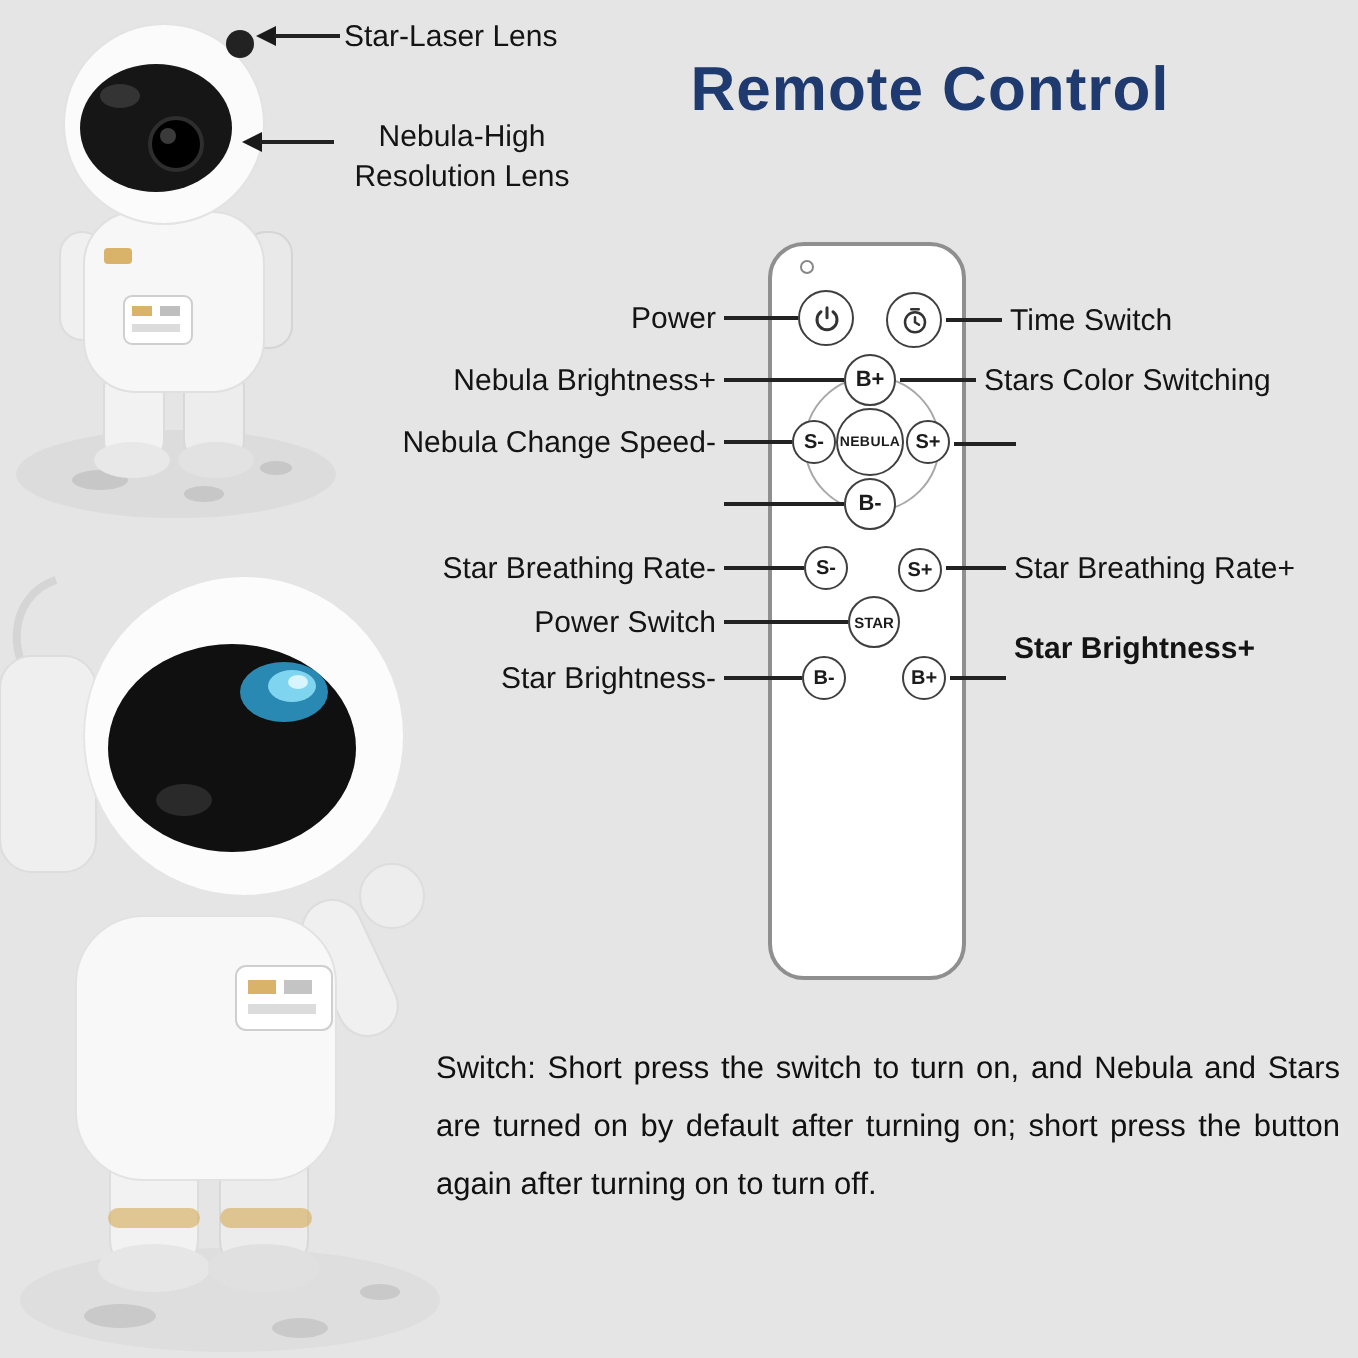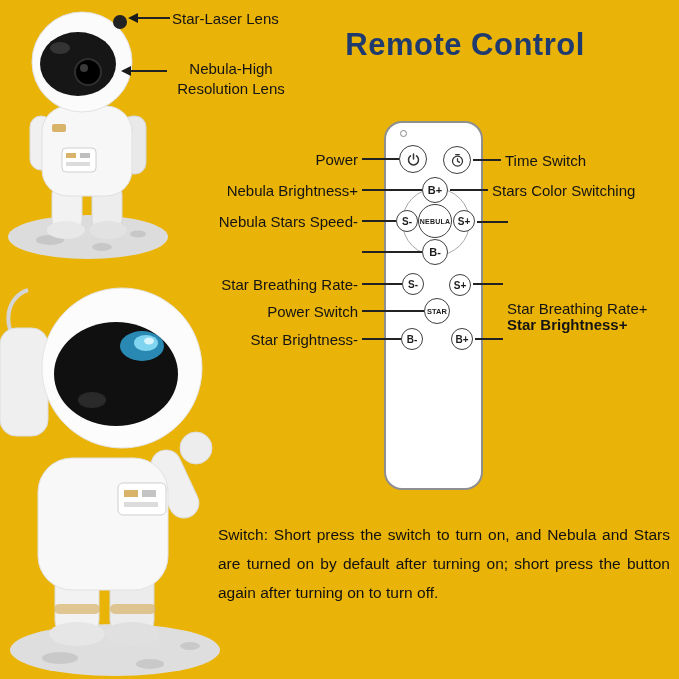--- a/index.html
+++ b/index.html
@@ -1,17 +1,17 @@
 <!DOCTYPE html>
 <html><head>
 <meta charset="utf-8">
 <style>
   html,body { margin:0; padding:0; background:#ffffff; }
   .canvas {
-    position:relative; width:679px; height:679px; background:#eab308;
+    position:relative; width:679px; height:679px; background:#e5e5e5;
     font-family:"Liberation Sans", sans-serif; color:#141414; overflow:hidden;
   }
   .abs { position:absolute; }
   .title {
     position:absolute; left:330px; top:27px; width:270px; text-align:center;
     font-size:31px; font-weight:bold; color:#1e3a6e; letter-spacing:0.5px;
   }
   .lbl { position:absolute; font-size:15px; white-space:nowrap; color:#141414; }
   .lbl-left { left:140px; width:218px; text-align:right; }
   .ln { position:absolute; height:1.5px; background:#222222; }
@@ -117,21 +117,21 @@
 
   <div class="btn" style="left:401px; top:328px; width:22px; height:22px; font-size:10px;">B-</div>
   <div class="btn" style="left:451px; top:328px; width:22px; height:22px; font-size:10px;">B+</div>
 
   <div class="lbl lbl-left" style="top:151px;">Power</div>
   <div class="ln" style="left:362px; top:158px; width:37px;"></div>
 
   <div class="lbl lbl-left" style="top:182px;">Nebula Brightness+</div>
   <div class="ln" style="left:362px; top:189px; width:60px;"></div>
 
-  <div class="lbl lbl-left" style="top:213px;">Nebula Stars Speed-</div>
+  <div class="lbl lbl-left" style="top:213px;">Nebula Change Speed-</div>
   <div class="ln" style="left:362px; top:220px; width:34px;"></div>
 
   <div class="ln" style="left:362px; top:251px; width:60px;"></div>
 
   <div class="lbl lbl-left" style="top:276px;">Star Breathing Rate-</div>
   <div class="ln" style="left:362px; top:283px; width:40px;"></div>
 
   <div class="lbl lbl-left" style="top:303px;">Power Switch</div>
   <div class="ln" style="left:362px; top:310px; width:62px;"></div>
 
@@ -139,21 +139,21 @@
   <div class="ln" style="left:362px; top:338px; width:39px;"></div>
 
   <div class="lbl" style="left:505px; top:152px;">Time Switch</div>
   <div class="ln" style="left:473px; top:159px; width:28px;"></div>
 
   <div class="lbl" style="left:492px; top:182px;">Stars Color Switching</div>
   <div class="ln" style="left:450px; top:189px; width:38px;"></div>
 
   <div class="ln" style="left:477px; top:221px; width:31px;"></div>
 
-  <div class="lbl" style="left:507px; top:276px;margin-top:24px;">Star Breathing Rate+</div>
+  <div class="lbl" style="left:507px; top:276px;">Star Breathing Rate+</div>
   <div class="ln" style="left:473px; top:283px; width:30px;"></div>
 
   <div class="lbl" style="left:507px; top:316px;font-weight:bold;">Star Brightness+</div>
   <div class="ln" style="left:475px; top:338px; width:28px;"></div>
 
   <div class="abs" style="left:0; top:268px; width:242px; height:411px;">
     <svg viewBox="0 0 242 411" width="242" height="411">
       <ellipse cx="115" cy="382" rx="105" ry="26" fill="#dedede"></ellipse>
       <ellipse cx="60" cy="390" rx="18" ry="6" fill="#c9c9c9"></ellipse>
       <ellipse cx="150" cy="396" rx="14" ry="5" fill="#c9c9c9"></ellipse>

